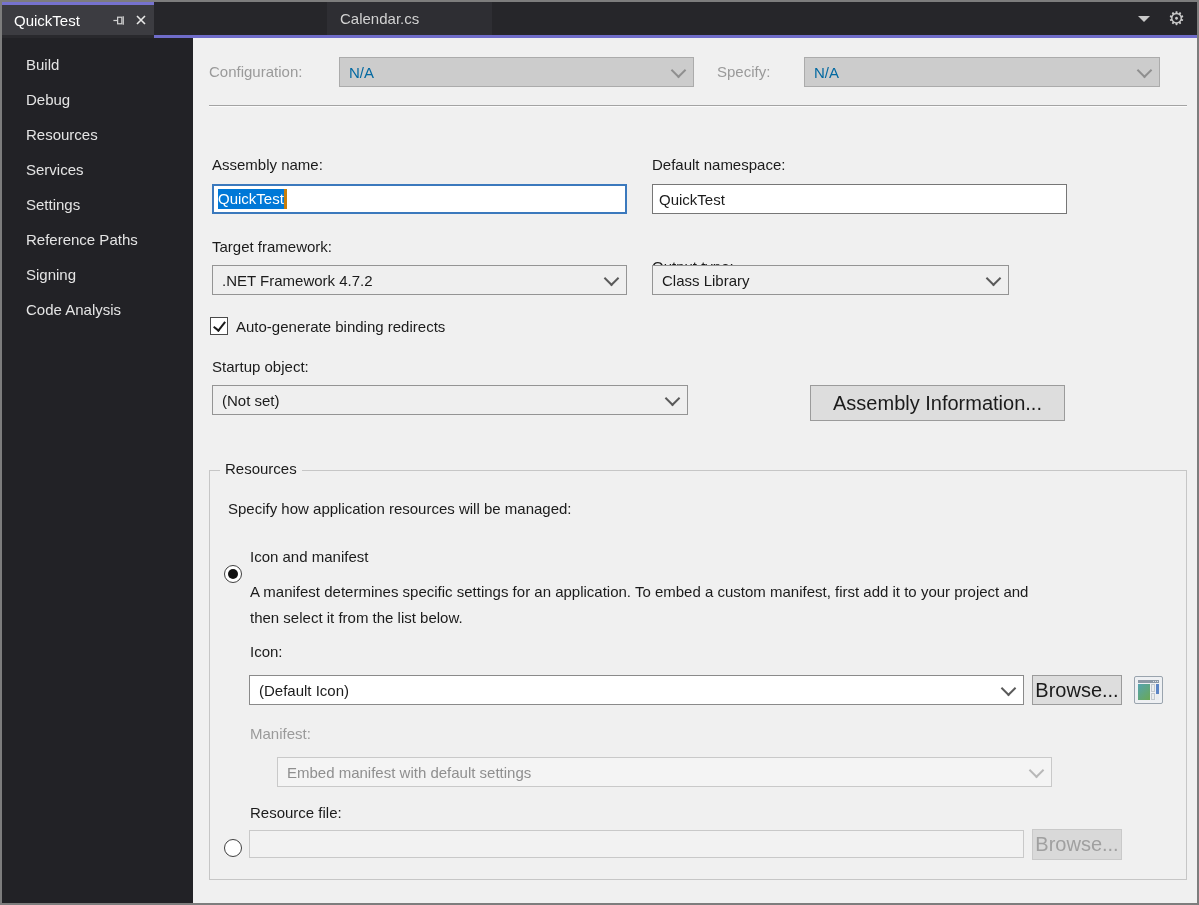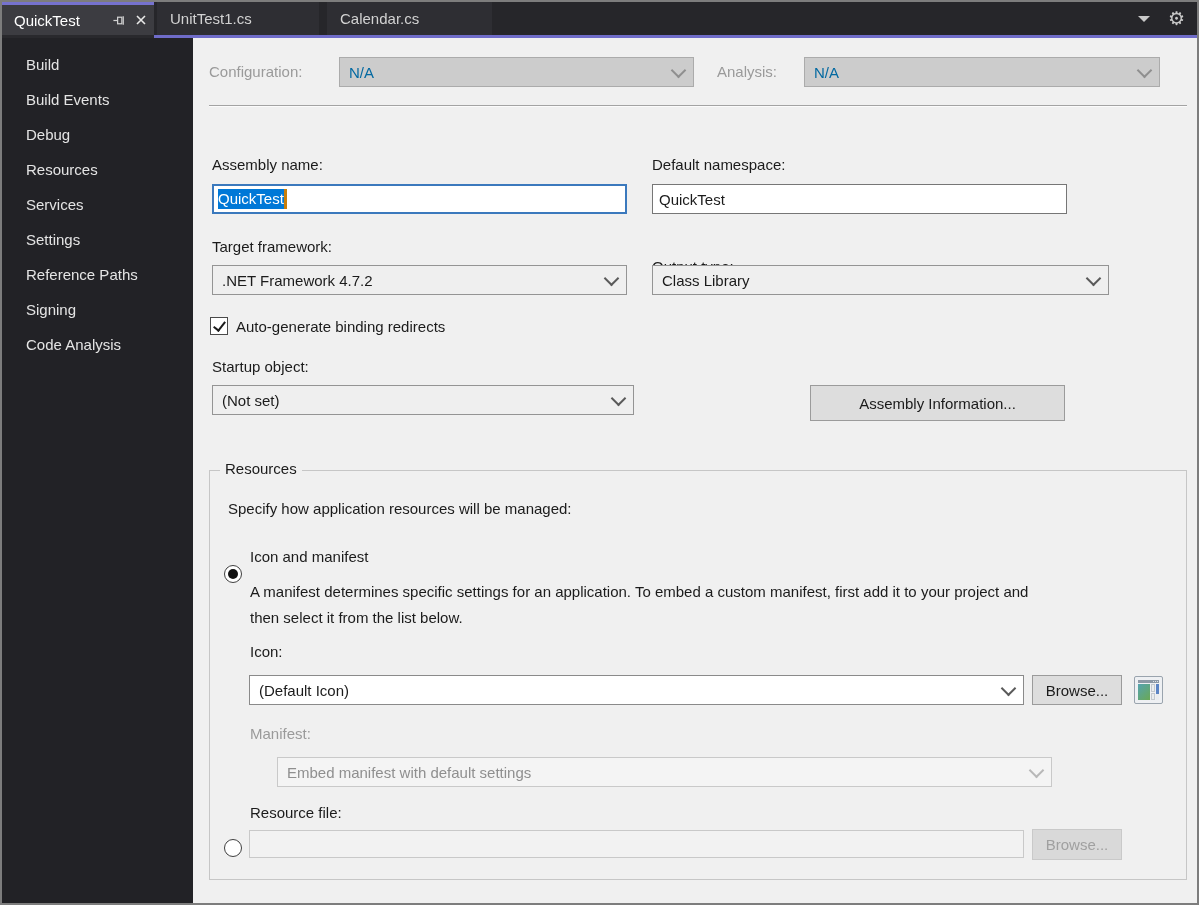--- a/index.html
+++ b/index.html
@@ -44,21 +44,21 @@
   .combo.disgray{background:#f4f4f4;border-color:#c9c9c9;color:#8f8f8f;}
   .combo.disgray .chev{border-color:#b8b8b8;}
 
   .textbox{box-sizing:border-box;height:30px;background:#fff;border:1px solid #767676;display:flex;align-items:center;padding:0 6px;}
   .textbox.focused{border:2px solid #3b79bd;padding:0 4px;}
   .sel{background:#0078d7;color:#fff;padding:1px 0 2px;}
   .caret{width:3px;height:20px;background:#c97e0a;}
   input.textfield{box-sizing:border-box;height:28px;background:#fff;border:1px solid #767676;padding:0 6px;font:inherit;color:#1b1b1b;}
   input.textfield.dis{background:#f2f2f2;border-color:#c9c9c9;}
 
-  .btn{box-sizing:border-box;display:flex;align-items:center;justify-content:center;background:#dddddd;border:1px solid #9b9b9b;font-size:15px;color:#1b1b1b;cursor:default;}
+  .btn{box-sizing:border-box;display:flex;align-items:center;justify-content:center;background:#dddddd;border:1px solid #9b9b9b;font-size:20px;color:#1b1b1b;cursor:default;}
   .btn.dis{background:#d9d9d9;border-color:#c9c9c9;color:#a0a0a0;}
 
   .checkbox{box-sizing:border-box;width:18px;height:18px;background:#fff;border:1px solid #4a4a4a;position:relative;}
   .checkbox::after{content:"";position:absolute;left:5px;top:1px;width:5px;height:10px;
        border-right:2px solid #1b1b1b;border-bottom:2px solid #1b1b1b;transform:rotate(38deg);}
   .radio{box-sizing:border-box;width:18px;height:18px;border:1px solid #3f3f3f;border-radius:50%;background:#fff;position:relative;}
   .radio.on::after{content:"";position:absolute;left:3px;top:3px;width:10px;height:10px;border-radius:50%;background:#101010;}
 
   .groupbox{box-sizing:border-box;border:1px solid #c6c6c6;}
   .legend{position:absolute;background:#f0f0f0;padding:0 5px;color:#1b1b1b;}
@@ -91,41 +91,35 @@
             <path d="M12 3.5v9"></path>
         </svg>
       </span>
       <span class="tab-ico">
         <svg width="12" height="12" viewBox="0 0 12 12">
             <path d="M2 2L10 10M10 2L2 10" stroke="#e8e8e8" stroke-width="1.6"></path>
           </svg>
       </span>
     </div>
 
-    <div class="tab t1">
-      <span>UnitTest1.cs</span>
-    </div>
     <div class="tab t2">
       <span>Calendar.cs</span>
     </div>
 
     <div class="tabbar-actions">
       <span class="ovf-chev"></span>
       <span class="gear">⚙</span>
     </div>
   </div>
 
   <div class="sidebar">
     <div class="side-item">
         <span>Build</span>
       </div>
     <div class="side-item">
-        <span>Build Events</span>
-      </div>
-    <div class="side-item">
         <span>Debug</span>
       </div>
     <div class="side-item">
         <span>Resources</span>
       </div>
     <div class="side-item">
         <span>Services</span>
       </div>
     <div class="side-item">
         <span>Settings</span>
@@ -141,21 +135,21 @@
       </div>
   </div>
 
   <div class="content">
 
     <div class="abs lbl dis" style="left:16px;top:25px;">Configuration:</div>
     <div class="abs combo gray" style="left:146px;top:19px;width:355px;">
       <span class="combo-text">N/A</span>
       <span class="chev"></span>
     </div>
-    <div class="abs lbl dis" style="left:524px;top:25px;">Analysis:</div>
+    <div class="abs lbl dis" style="left:524px;top:25px;">Specify:</div>
     <div class="abs combo gray" style="left:611px;top:19px;width:356px;">
       <span class="combo-text">N/A</span>
       <span class="chev"></span>
     </div>
 
     <div class="abs divider" style="left:16px;top:67px;width:978px;"></div>
 
     <div class="abs lbl" style="left:19px;top:118px;">Assembly name:</div>
     <div class="abs textbox focused" style="left:19px;top:146px;width:415px;">
       <span class="sel">QuickTest</span>
@@ -163,30 +157,30 @@
     </div>
     <div class="abs lbl" style="left:459px;top:118px;">Default namespace:</div>
     <input class="abs textfield" style="left: 459px; top: 146px; width: 415px; height: 30px;" value="QuickTest">
 
     <div class="abs lbl" style="left:19px;top:200px;">Target framework:</div>
     <div class="abs combo" style="left:19px;top:227px;width:415px;">
       <span class="combo-text">.NET Framework 4.7.2</span>
       <span class="chev"></span>
     </div>
     <div class="abs lbl" style="left:459px;top:200px;margin-top:20px;">Output type:</div>
-    <div class="abs combo" style="left:459px;top:227px;width:457px;">
+    <div class="abs combo" style="left:459px;top:227px;width:357px;">
       <span class="combo-text">Class Library</span>
       <span class="chev"></span>
     </div>
 
     <div class="abs checkbox" style="left:17px;top:279px;"></div>
     <div class="abs lbl" style="left:43px;top:280px;">Auto-generate binding redirects</div>
 
     <div class="abs lbl" style="left:19px;top:320px;">Startup object:</div>
-    <div class="abs combo" style="left:19px;top:347px;width:422px;">
+    <div class="abs combo" style="left:19px;top:347px;width:476px;">
       <span class="combo-text">(Not set)</span>
       <span class="chev"></span>
     </div>
 
     <div class="abs btn" style="left:617px;top:347px;width:255px;height:36px;">
       <span>Assembly Information...</span>
     </div>
 
     <div class="abs groupbox" style="left:16px;top:432px;width:978px;height:410px;"></div>
     <div class="abs legend" style="left:27px;top:422px;">Resources</div>

